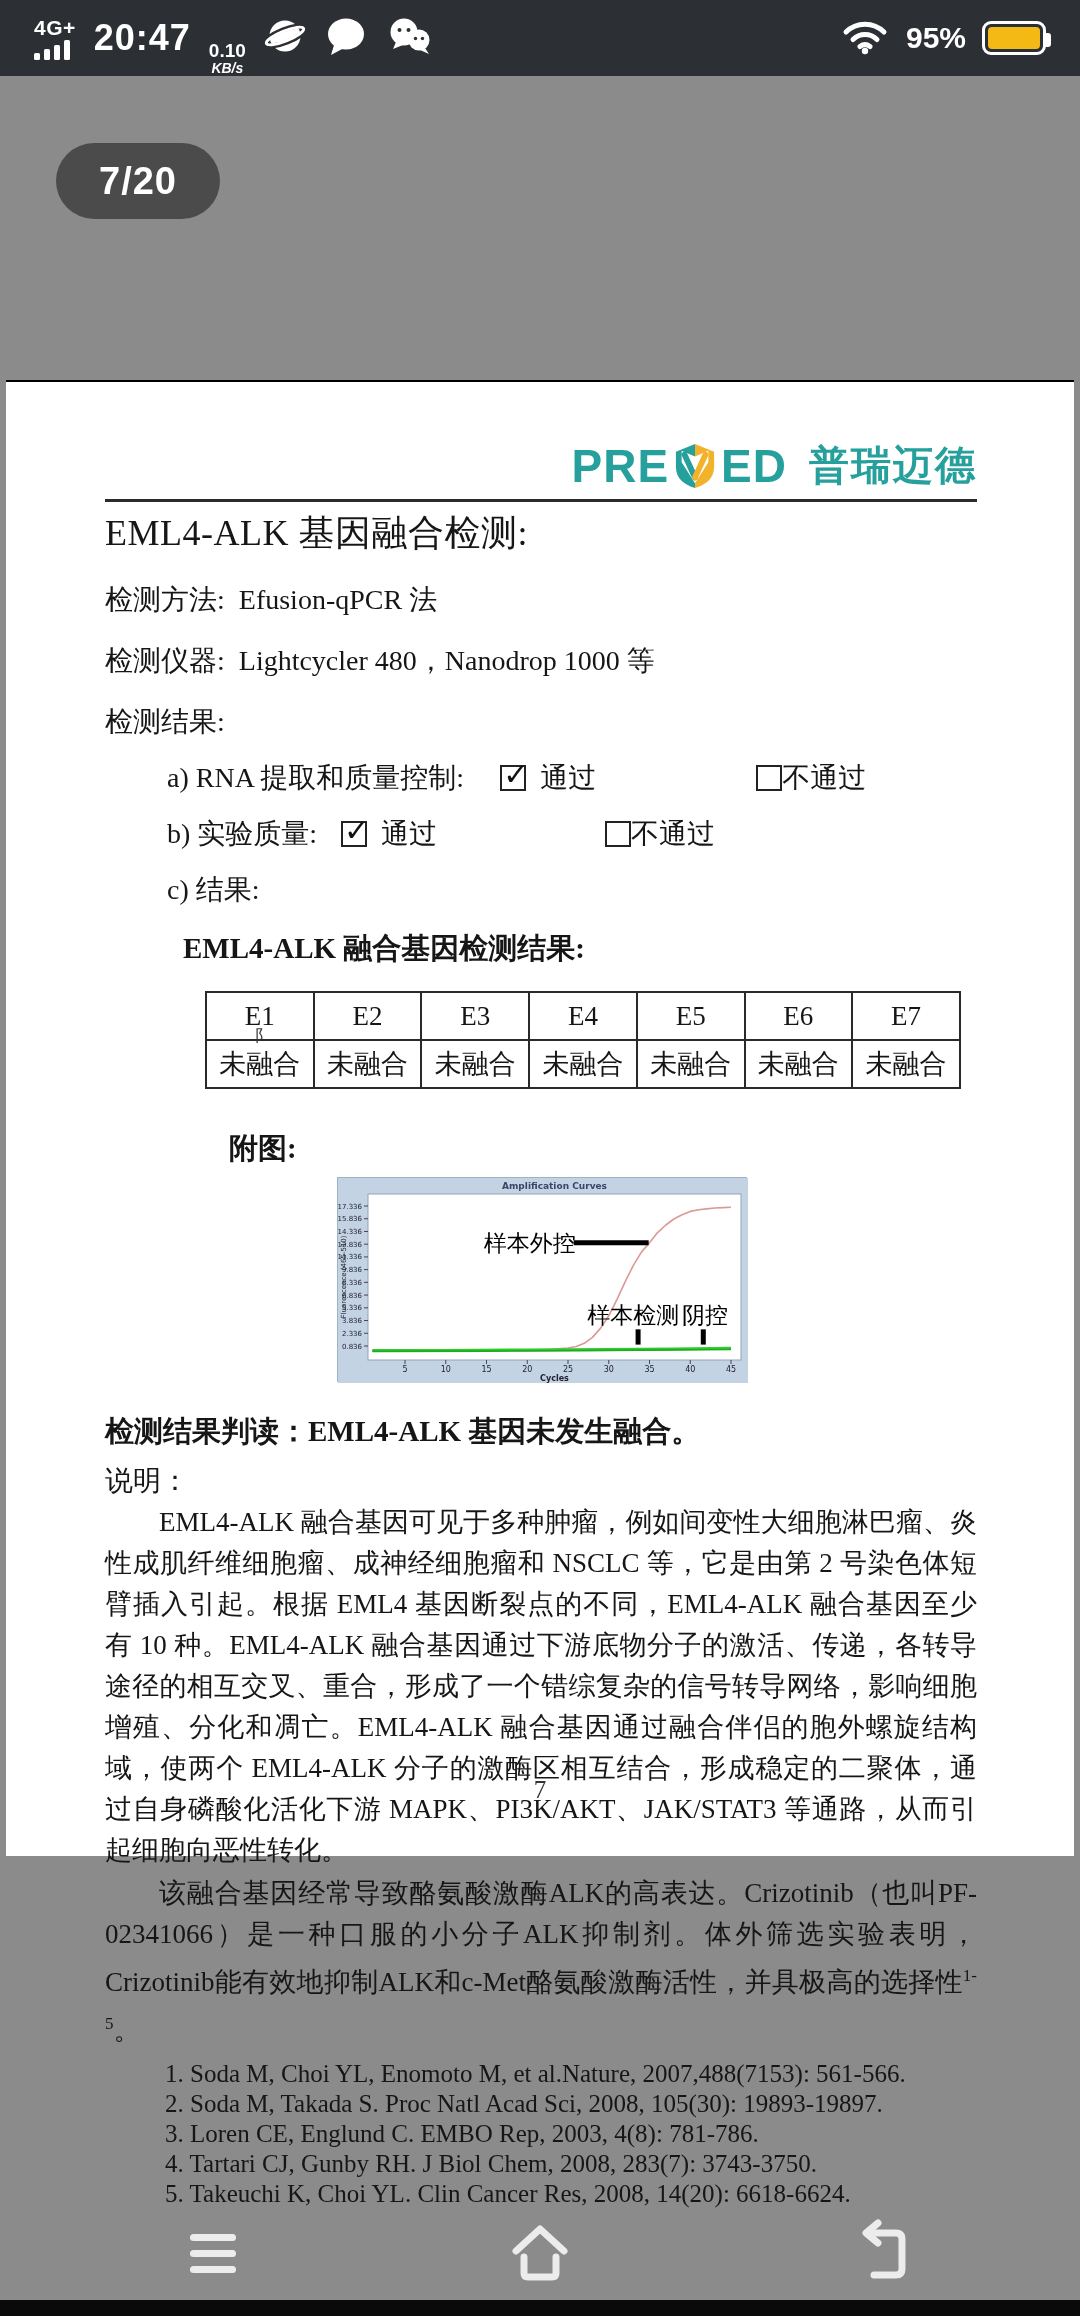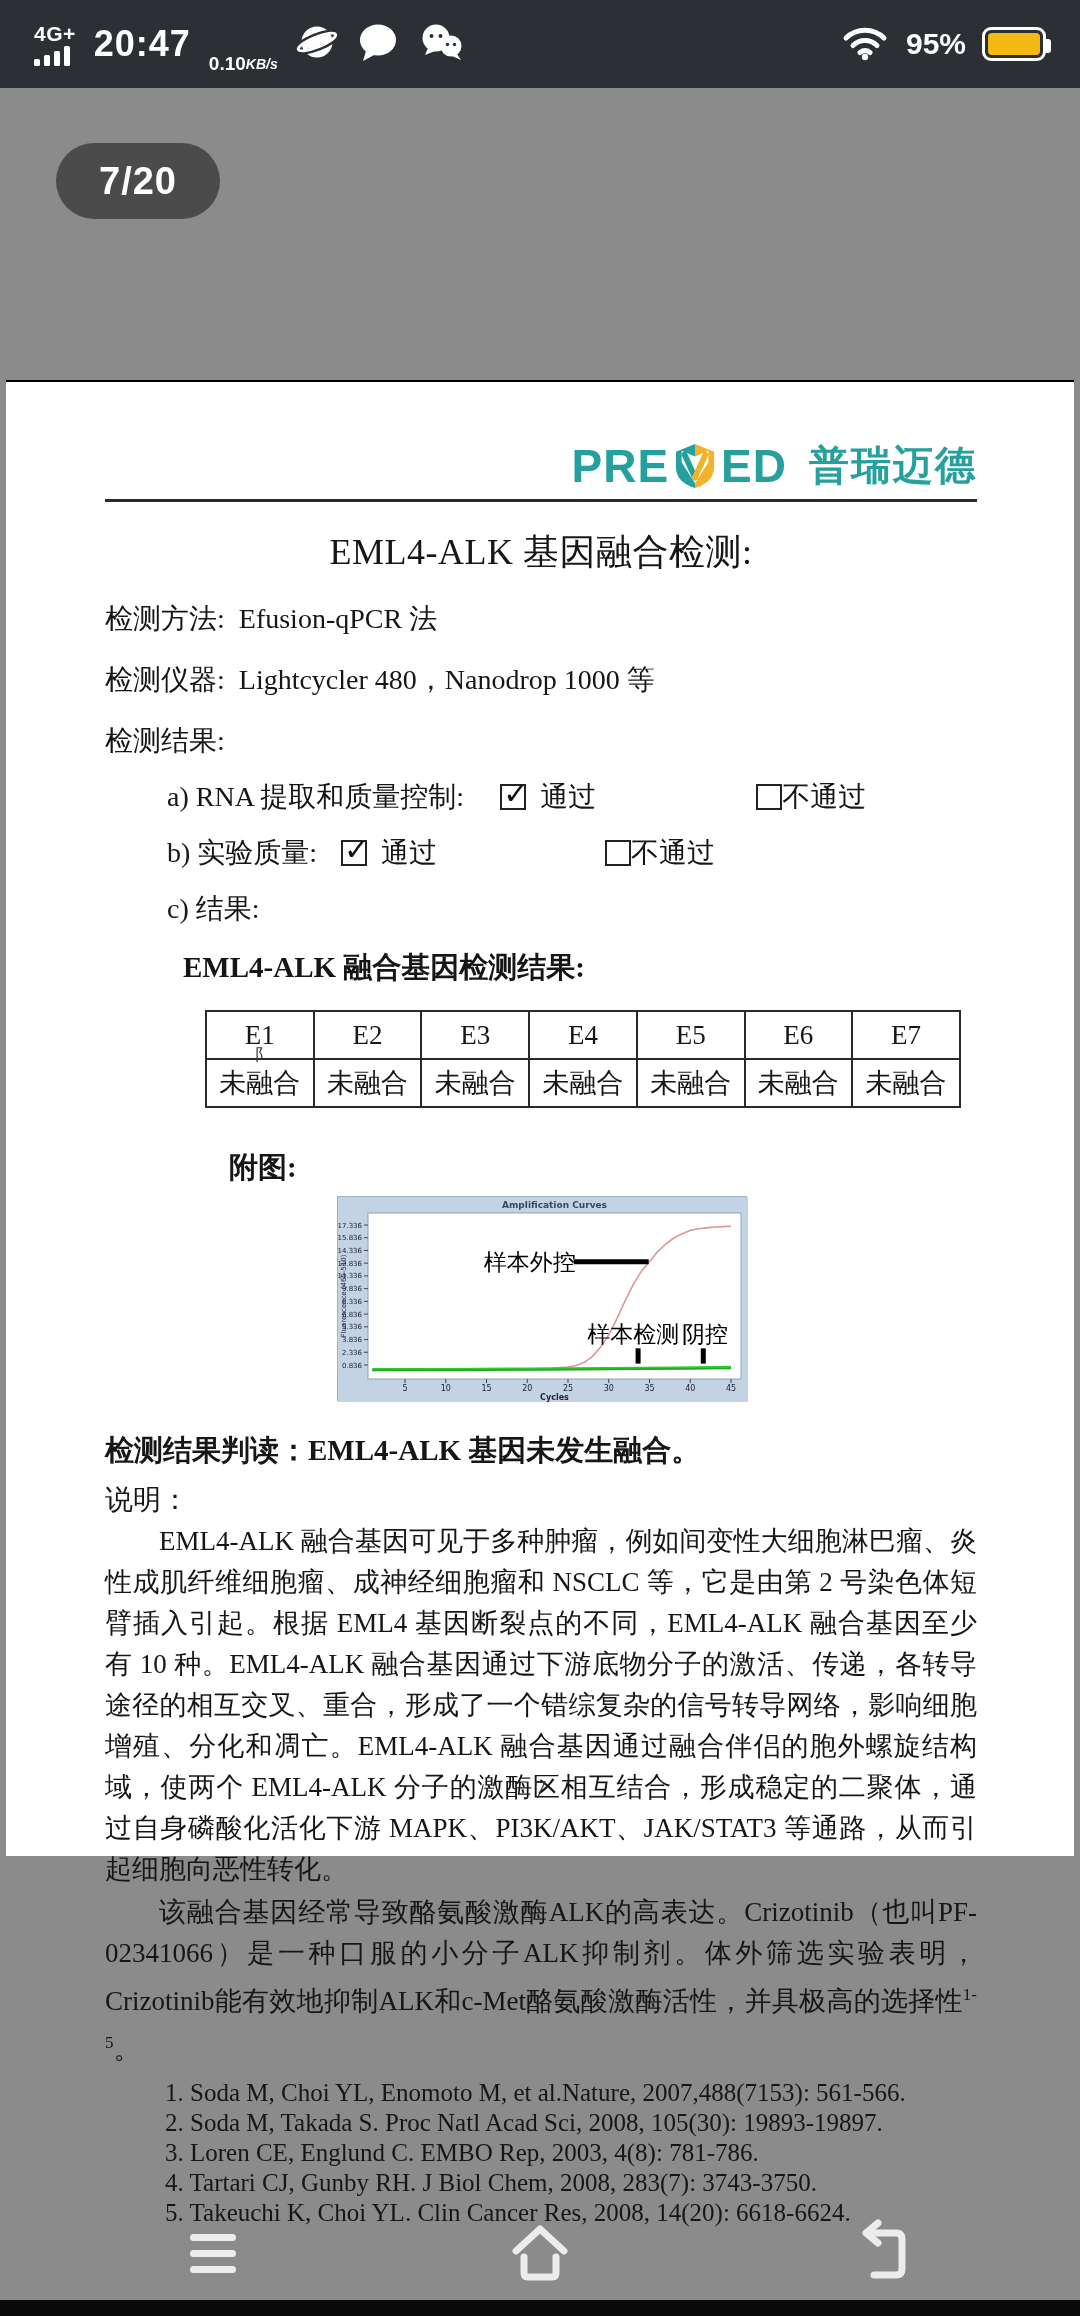--- a/index.html
+++ b/index.html
@@ -1,29 +1,29 @@
 <!DOCTYPE html>
 <html><head>
 <meta charset="utf-8">
 <style>
   * { margin:0; padding:0; box-sizing:border-box; }
   html,body { width:1080px; height:2316px; }
   body { background:#8a8b8a; font-family:"Liberation Sans", sans-serif; position:relative; overflow:hidden; }
 
   
-  .status-bar { position:absolute; top:0; left:0; width:1080px; height:88px;
+  .status-bar { position:absolute; top:0; left:0; width:1080px; height:76px;
     background:#2c2f33; display:flex; align-items:center; padding:0 34px; color:#fff; }
   .sb-left { display:flex; align-items:center; gap:18px; }
   .sb-right { margin-left:auto; display:flex; align-items:center; gap:16px; }
   .sig-wrap { display:flex; flex-direction:column; align-items:flex-start; line-height:1; }
   .sig-label { font-size:21px; font-weight:bold; letter-spacing:0.5px; }
   .sig-bars { display:flex; align-items:flex-end; gap:4px; height:20px; margin-top:2px; }
   .sig-bars i { display:block; width:6px; background:#fff; border-radius:1.5px; }
   .sb-time { font-size:36px; font-weight:bold; letter-spacing:1px; }
-  .sb-speed { display:flex; flex-direction:row; align-items:center; line-height:1.05;margin-top:40px; }
+  .sb-speed { display:flex; flex-direction:column; align-items:center; line-height:1.05;margin-top:40px; }
   .sb-speed .v { font-size:19px; font-weight:bold; }
   .sb-speed .u { font-size:14px; font-weight:bold; font-style:italic; }
   .sb-pct { font-size:30px; font-weight:bold; }
   .batt { position:relative; width:64px; height:34px; border:3.5px solid #fff; border-radius:9px; }
   .batt .fill { position:absolute; inset:3px; background:#f5b916; border-radius:4px; }
   .batt .nub { position:absolute; right:-8px; top:9px; width:5px; height:14px; background:#fff; border-radius:0 3px 3px 0; }
 
   
   .page-pill { position:absolute; top:143px; left:56px; width:164px; height:76px;
     background:#4b4b4b; border-radius:40px; display:flex; align-items:center; justify-content:center;
@@ -33,21 +33,21 @@
   .doc-page { position:absolute; top:380px; left:6px; width:1068px; height:1476px;
     background:#ffffff; border-top:2px solid #000000; font-family:"Liberation Serif","DejaVu Serif",serif; color:#161616; }
   .doc-inner { padding:56px 97px 0 99px; position:relative; height:100%; }
 
   .logo-row { display:flex; justify-content:flex-end; align-items:center; gap:4px; }
   .logo-latin { color:#26a09c; font-family:"Liberation Sans",sans-serif; font-weight:bold; font-size:46px; letter-spacing:1px; line-height:1; }
   .logo-cn { color:#26a09c; font-weight:bold; font-size:40px; margin-left:18px; letter-spacing:2px; font-family:"Liberation Sans",sans-serif; }
   .logo-shield { width:42px; height:46px; margin:0 1px; }
   .logo-rule { border-bottom:3px solid #2b2b2b; margin-top:6px; }
 
-  .doc-title { font-size:36px; margin-top:26px; letter-spacing:0.5px;text-align:center; }
+  .doc-title { font-size:36px; margin-top:7px; letter-spacing:0.5px; }
   .doc-line { font-size:28px; margin-top:23px; }
   .doc-line .lbl { margin-right:14px; }
 
   .qc-row { font-size:28px; margin-top:18px; padding-left:62px; display:flex; align-items:center; }
   .cbx { display:inline-block; width:26px; height:26px; border:2px solid #222; position:relative; flex:0 0 auto; }
   .cbx.checked::after { content:"✓"; position:absolute; left:1px; top:-10px; font-size:30px; font-weight:bold; color:#111; font-family:"DejaVu Sans",sans-serif; }
   .qc-a .gap1 { width:36px; } .qc-a .gap2 { width:160px; }
   .qc-b .gap1 { width:24px; } .qc-b .gap2 { width:168px; }
   .qc-pass { margin-left:14px; }
 

